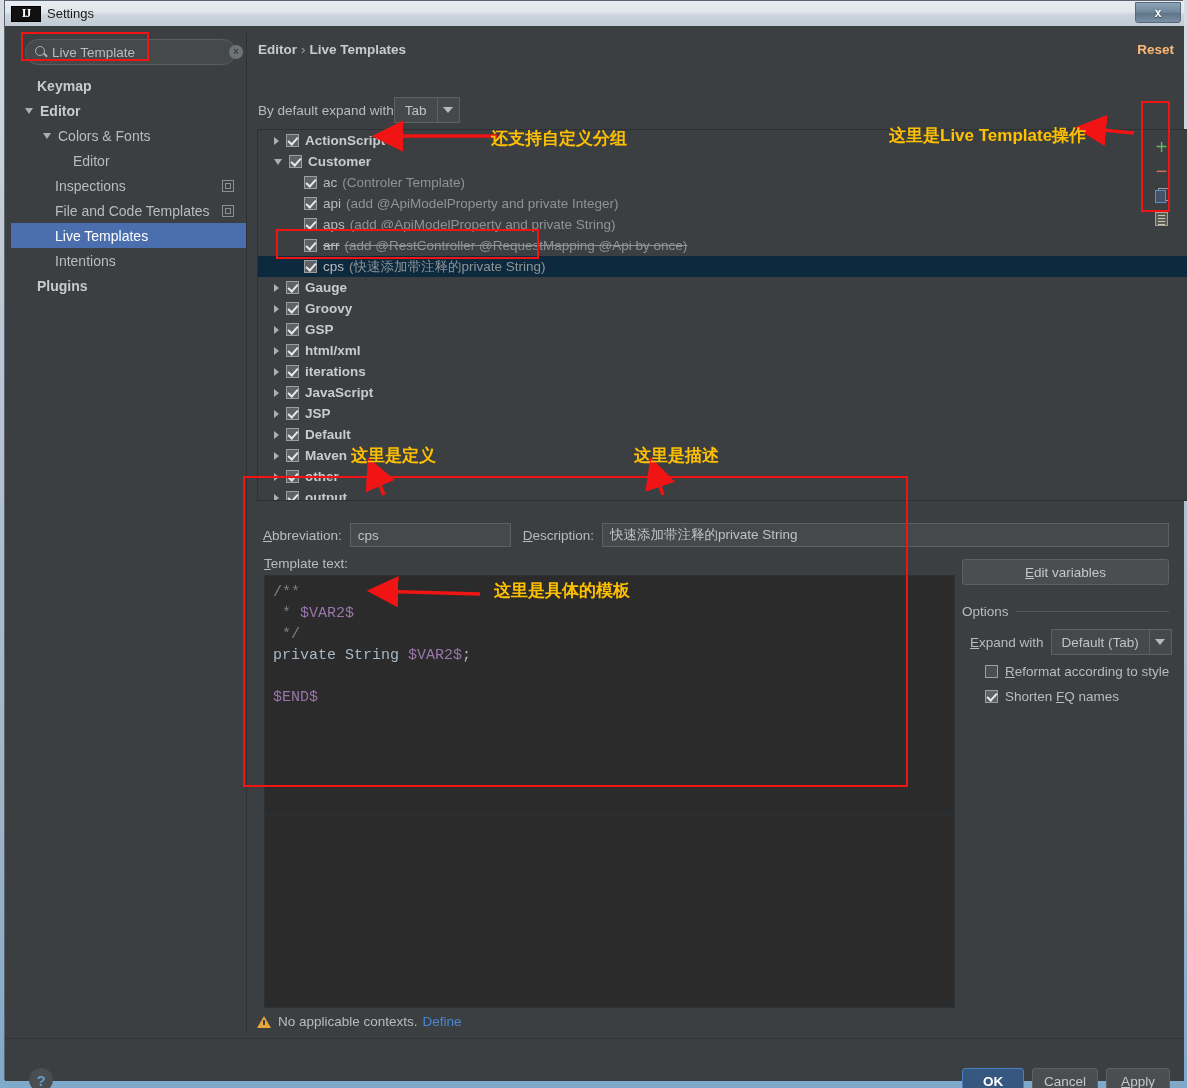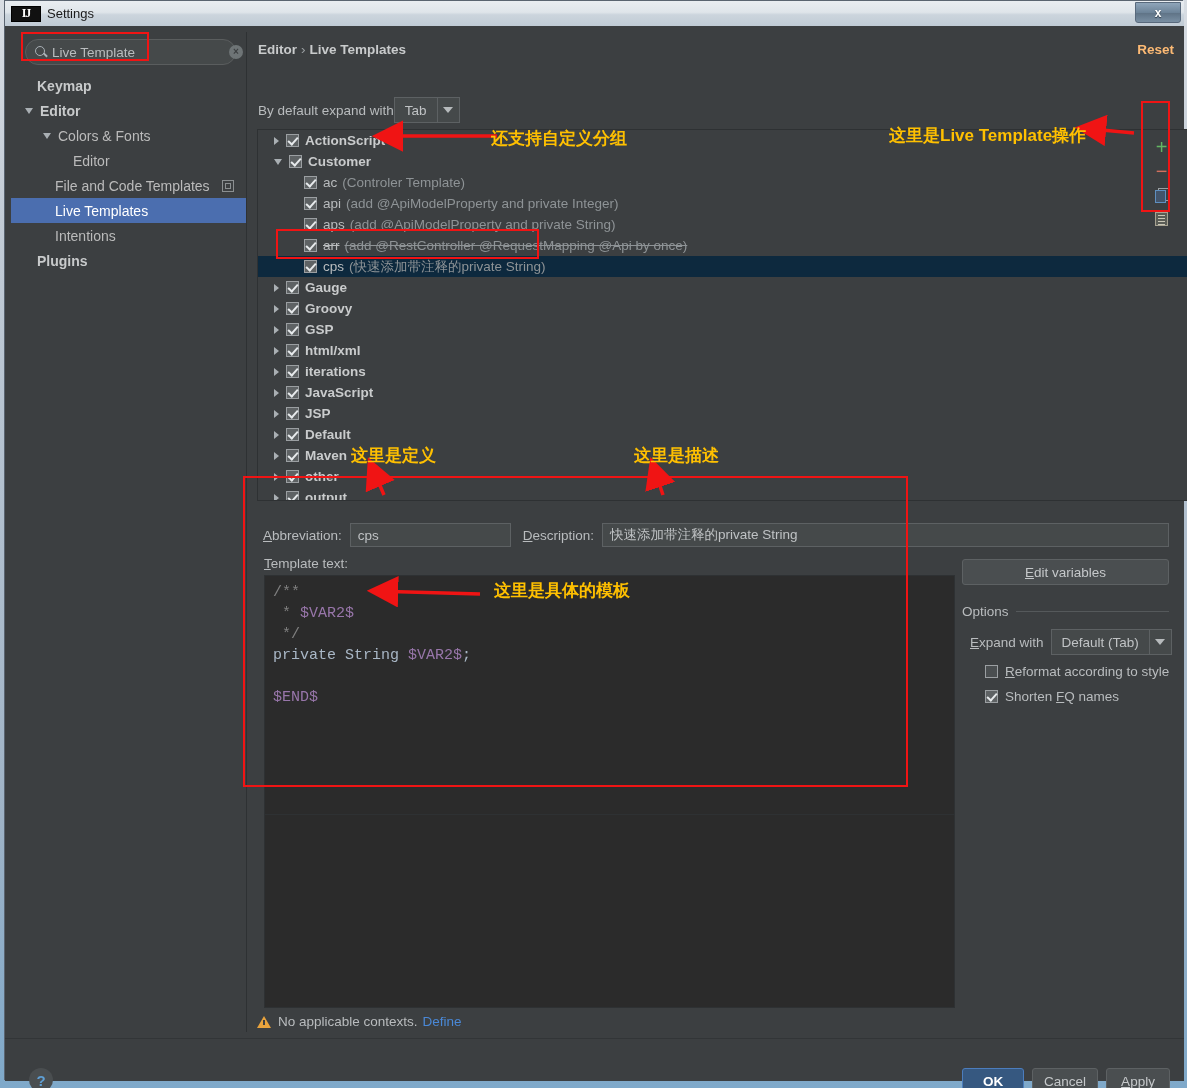--- a/index.html
+++ b/index.html
@@ -328,20 +328,25 @@
                 <span class="tw open"></span>
                 <span>Editor</span>
               </div>
               <div class="tree-row" style="padding-left: 32px;">
                 <span class="tw open"></span>
                 <span>Colors &amp; Fonts</span>
               </div>
               <div class="tree-row" style="padding-left: 50px;">
                 <span class="tw none" style="width: 12px; margin-right: 0px;"></span>
                 <span>Editor</span>
+              </div>
+              <div class="tree-row" style="padding-left: 32px;">
+                <span class="tw none" style="width: 12px; margin-right: 0px;"></span>
+                <span>Inspections</span>
+                <span class="copy-badge"></span>
               </div>
               <div class="tree-row" style="padding-left: 32px;">
                 <span class="tw none" style="width: 12px; margin-right: 0px;"></span>
                 <span>File and Code Templates</span>
                 <span class="copy-badge"></span>
               </div>
               <div class="tree-row sel" style="padding-left: 32px;">
                 <span class="tw none" style="width: 12px; margin-right: 0px;"></span>
                 <span>Live Templates</span>
               </div>

